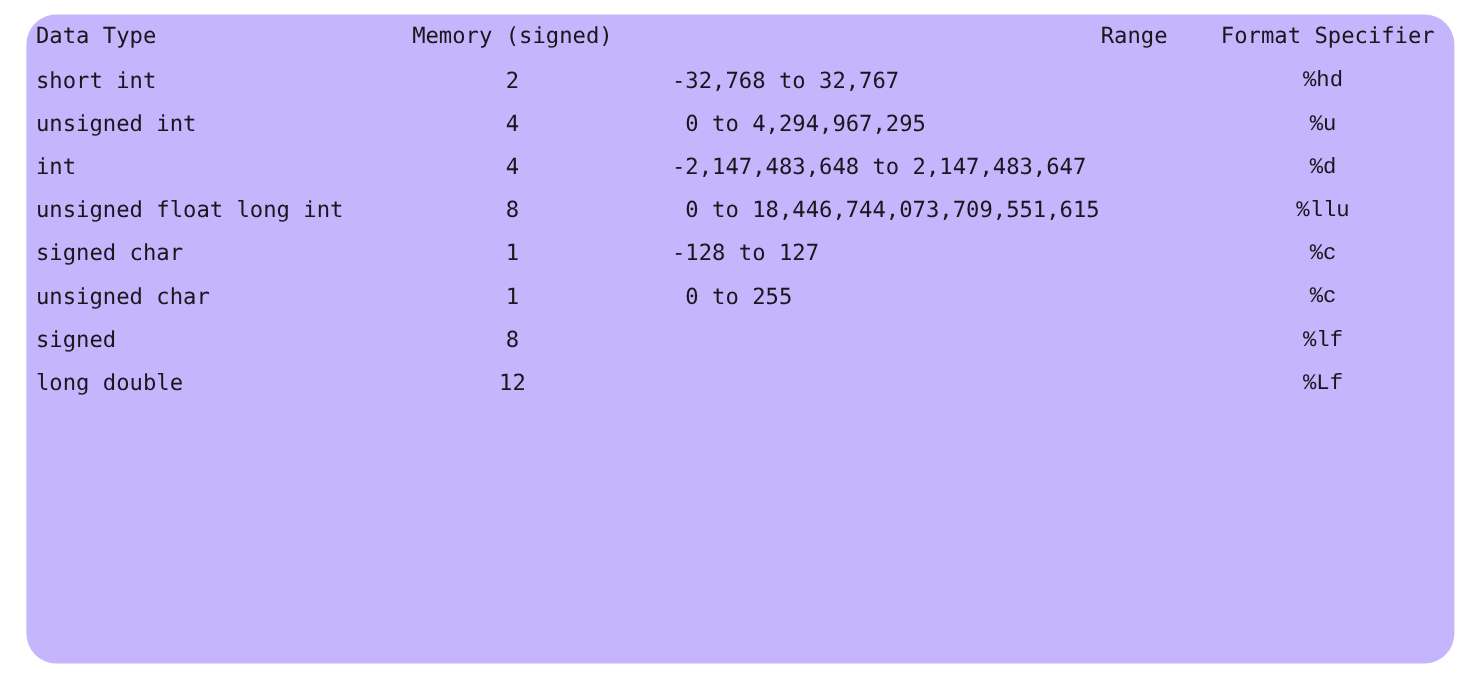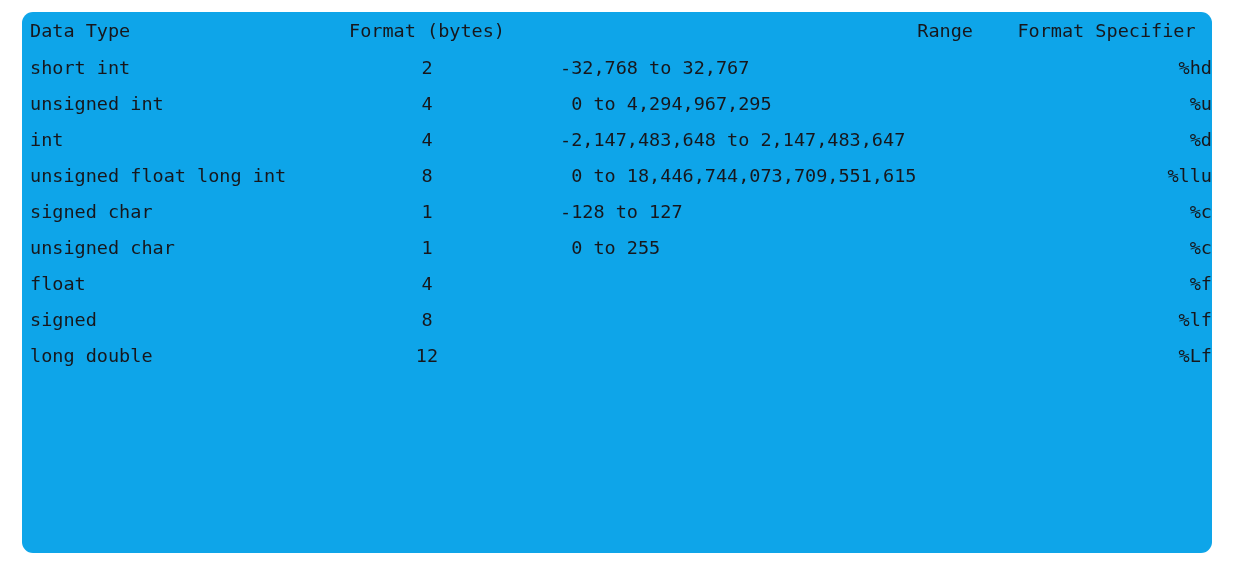--- a/index.html
+++ b/index.html
@@ -21,22 +21,22 @@
     background: #ffffff;
   }
 
   
   .card {
     position: absolute;
     left: 22px;
     top: 12px;
     width: 1190px;
     height: 541px;
-    background: #0ea5e9;
-    border-radius: 11px;
+    background: #c4b5fd;
+    border-radius: 25px;
     overflow: hidden;
   }
 
   .table {
     position: absolute;
     left: 0;
     top: 0;
     width: 1190px;
     border-collapse: collapse;
     table-layout: fixed;
@@ -61,21 +61,21 @@
   col.c-range  { width: 455px; }   
   col.c-fmt    { width: 219px; }   
 
   
   .table thead tr { height: 38px; }
   .table thead th { height: 38px; line-height: 38px; }
 
   .cell-type  { text-align: left;   padding-left: 8px !important; }
   .cell-mem   { text-align: center; }
   .cell-range { text-align: left;   padding-left: 22px !important; }
-  .cell-fmt   { text-align: right; }
+  .cell-fmt   { text-align: center; font-family: Liberation Mono, monospace; }
 
   
   .head-type  { text-align: left;   padding-left: 8px !important; }
   .head-mem   { text-align: center; }
   .head-range { text-align: right; padding-right: 20px !important; }
   .head-fmt   { text-align: center; padding-left: 8px !important; }
 </style>
 </head>
 <body>
 
@@ -87,21 +87,21 @@
       <colgroup>
         <col class="c-type">
         <col class="c-mem">
         <col class="c-range">
         <col class="c-fmt">
       </colgroup>
 
       <thead>
         <tr>
           <th class="head-type">Data Type</th>
-          <th class="head-mem">Format (bytes)</th>
+          <th class="head-mem">Memory (signed)</th>
           <th class="head-range">Range</th>
           <th class="head-fmt">Format Specifier</th>
         </tr>
       </thead>
 
       <tbody id="table-body">
           <tr>
             <td class="cell-type">short int</td>
             <td class="cell-mem">2</td>
             <td class="cell-range">-32,768 to 32,767</td>
@@ -131,26 +131,20 @@
             <td class="cell-range">-128 to 127</td>
             <td class="cell-fmt">%c</td>
           </tr>
           <tr>
             <td class="cell-type">unsigned char</td>
             <td class="cell-mem">1</td>
             <td class="cell-range"> 0 to 255</td>
             <td class="cell-fmt">%c</td>
           </tr>
           <tr>
-            <td class="cell-type">float</td>
-            <td class="cell-mem">4</td>
-            <td class="cell-range"></td>
-            <td class="cell-fmt">%f</td>
-          </tr>
-          <tr>
             <td class="cell-type">signed</td>
             <td class="cell-mem">8</td>
             <td class="cell-range"></td>
             <td class="cell-fmt">%lf</td>
           </tr>
           <tr>
             <td class="cell-type">long double</td>
             <td class="cell-mem">12</td>
             <td class="cell-range"></td>
             <td class="cell-fmt">%Lf</td>

